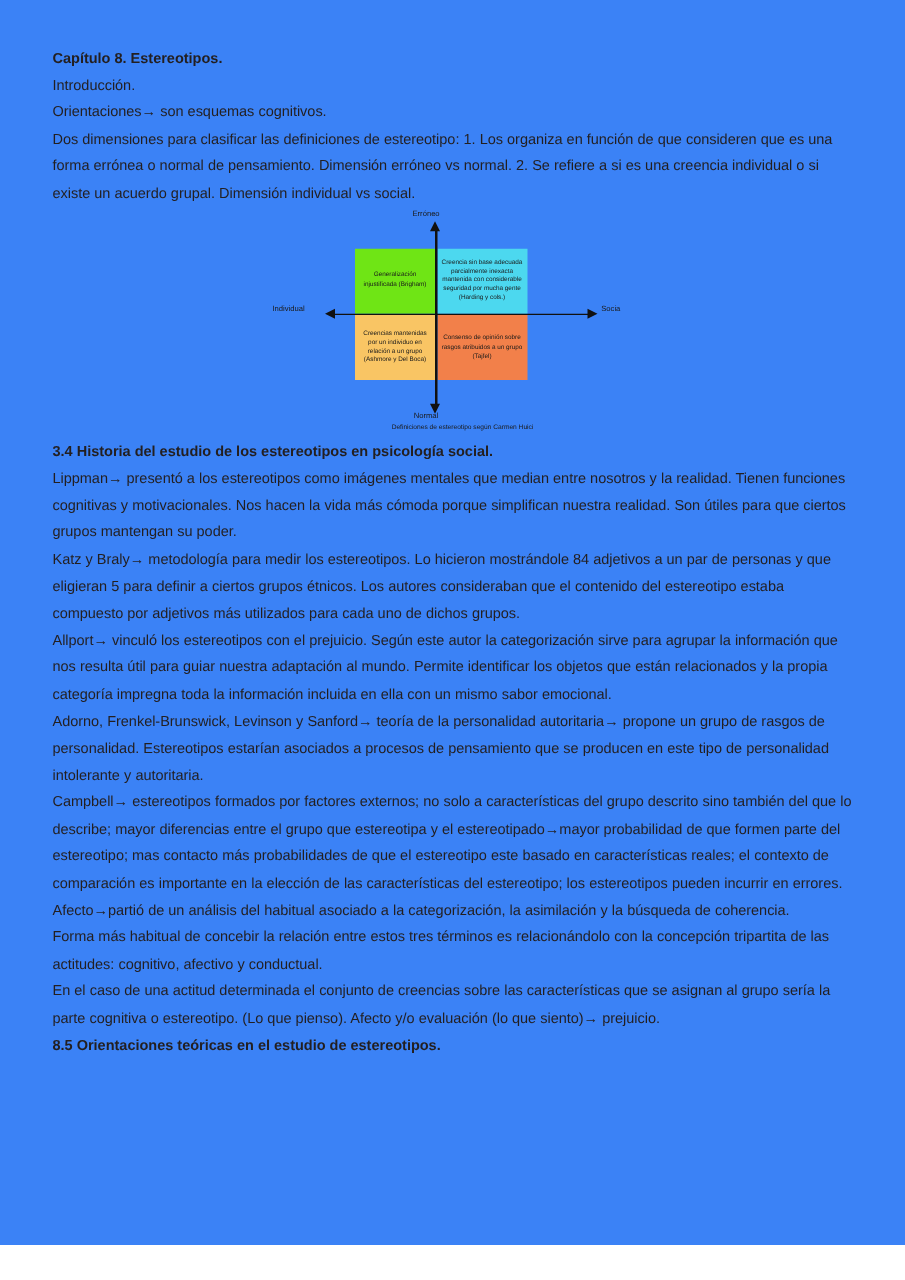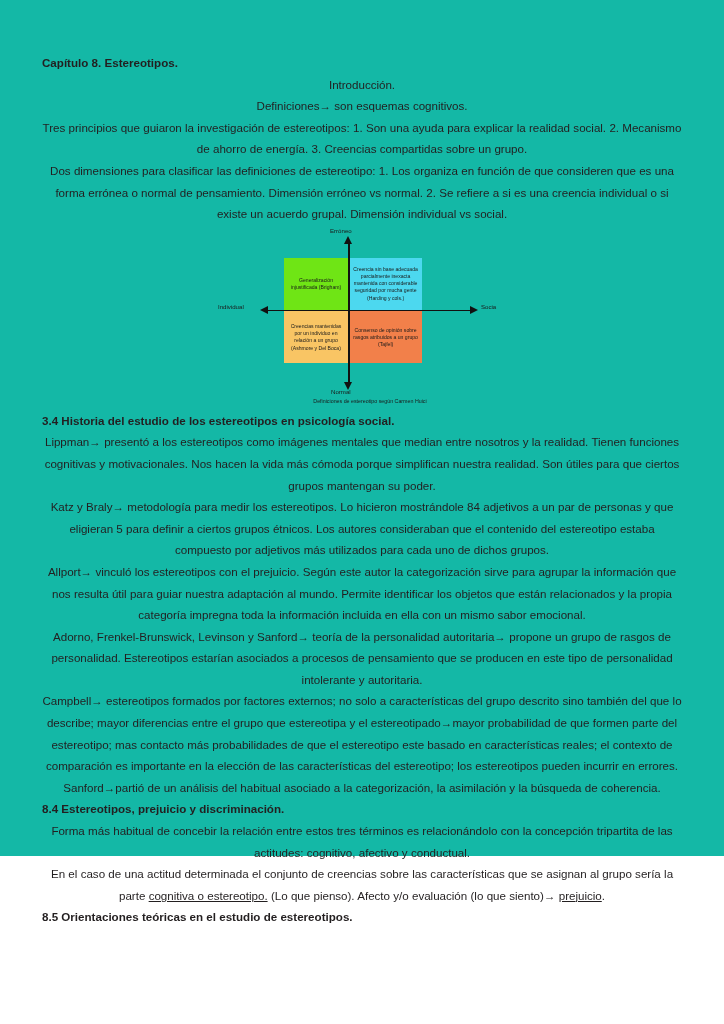--- a/index.html
+++ b/index.html
@@ -10,49 +10,49 @@
   body {
     width: 724px;
     height: 1024px;
     font-family: "Liberation Sans", sans-serif;
     color: #231f20;
     overflow: hidden;
   }
   .page {
     position: relative;
     width: 724px;
-    height: 856px;
-    background: #14b8a6;
+    height: 996px;
+    background: #3b82f6;
     box-sizing: border-box;
-    padding: 52px 42px 0 42px;
+    padding: 36px 42px 0 42px;
   }
   .doc {
     width: 640px;
   }
   p.para {
     margin: 0;
     font-size: 11.6px;
     line-height: 21.6px;
-    text-align: center;
+    text-align: left;
     letter-spacing: -0.02px;
     word-spacing: 0.1px;
     color: #231f20;
   }
   p.heading {
     margin: 0;
     font-size: 11.6px;
     line-height: 21.6px;
     font-weight: bold;
     color: #231f20;
   }
   .arrow {
     font-weight: bold;
     font-size: 11.6px;
   }
-  .u { text-decoration: underline; }
+  .u { }
 
   
   .figure {
     position: relative;
     width: 640px;
     height: 174px;
     margin: 5px 0 6px 0;
   }
   .fig-inner {
     position: absolute;
@@ -154,23 +154,22 @@
 
 <div class="page">
   <div class="doc">
 
     <p class="heading">Capítulo 8. Estereotipos.</p>
 
     <p class="para">Introducción.</p>
 
 
 
-    <p class="para"><span>Definiciones</span><span class="arrow">→</span><span> son esquemas cognitivos.</span></p>
-
-    <p class="para">Tres principios que guiaron la investigación de estereotipos: 1. Son una ayuda para explicar la realidad social. 2. Mecanismo de ahorro de energía. 3.  Creencias compartidas sobre un grupo.</p>
+    <p class="para"><span>Orientaciones</span><span class="arrow">→</span><span> son esquemas cognitivos.</span></p>
+
 
     <p class="para">Dos dimensiones para clasificar las definiciones de estereotipo: 1. Los organiza en función de que consideren que es una forma errónea o normal de pensamiento. Dimensión erróneo vs normal. 2. Se refiere a si es una creencia individual o si existe un acuerdo grupal. Dimensión individual vs social.</p>
 
     <div class="figure">
       <div class="fig-inner">
 
         <div class="quad q-tl">
           <span>Generalización injustificada (Brigham)</span>
         </div>
         <div class="quad q-tr">
@@ -205,24 +204,23 @@
     <p class="para"><span>Lippman</span><span class="arrow">→</span><span> presentó a los estereotipos como imágenes mentales que median entre nosotros y la realidad. Tienen funciones cognitivas y motivacionales. Nos hacen la vida más cómoda porque simplifican nuestra realidad. Son útiles para que ciertos grupos mantengan su poder.</span></p>
 
     <p class="para"><span>Katz y Braly</span><span class="arrow">→</span><span> metodología para medir los estereotipos. Lo hicieron mostrándole 84 adjetivos a un par de personas y que eligieran 5 para definir a ciertos grupos étnicos. Los autores consideraban que el contenido del estereotipo estaba compuesto por adjetivos más utilizados para cada uno de dichos grupos.</span></p>
 
     <p class="para"><span>Allport</span><span class="arrow">→</span><span> vinculó los estereotipos con el prejuicio. Según este autor la categorización sirve para agrupar la información que nos resulta útil para guiar nuestra adaptación al mundo. Permite identificar los objetos que están relacionados y la propia categoría impregna toda la información incluida en ella con un mismo sabor emocional.</span></p>
 
     <p class="para"><span>Adorno, Frenkel-Brunswick, Levinson y Sanford</span><span class="arrow">→</span><span> teoría de la personalidad autoritaria</span><span class="arrow">→</span><span> propone un grupo de rasgos de personalidad. Estereotipos estarían asociados a procesos de pensamiento que se producen en este tipo de personalidad intolerante y autoritaria.</span></p>
 
     <p class="para"><span>Campbell</span><span class="arrow">→</span><span> estereotipos formados por factores externos; no solo a características del grupo descrito sino también del que lo describe; mayor diferencias entre el grupo que estereotipa y el estereotipado</span><span class="arrow">→</span><span>mayor probabilidad de que formen parte del estereotipo; mas contacto más probabilidades de que el estereotipo este basado en características reales; el contexto de comparación es importante en la elección de las características del estereotipo; los estereotipos pueden incurrir en errores.</span></p>
 
-    <p class="para"><span>Sanford</span><span class="arrow">→</span><span>partió de un análisis del habitual asociado a la categorización, la asimilación y la búsqueda de coherencia.</span></p>
-
-
-    <p class="heading">8.4 Estereotipos, prejuicio y discriminación.</p>
+    <p class="para"><span>Afecto</span><span class="arrow">→</span><span>partió de un análisis del habitual asociado a la categorización, la asimilación y la búsqueda de coherencia.</span></p>
+
+
 
     <p class="para">Forma más habitual de concebir la relación entre estos tres términos es relacionándolo con la concepción tripartita de las actitudes: cognitivo, afectivo y conductual.</p>
 
     <p class="para"><span>En el caso de una actitud determinada el conjunto de creencias sobre las características que se asignan al grupo sería la parte </span><span class="u">cognitiva o estereotipo.</span><span> (Lo que pienso). Afecto y/o evaluación (lo que siento)</span><span class="arrow">→</span><span>&nbsp;</span><span class="u">prejuicio</span><span>.</span></p>
 
 
     <p class="heading">8.5 Orientaciones teóricas en el estudio de estereotipos.</p>
 
   </div>
 </div>

